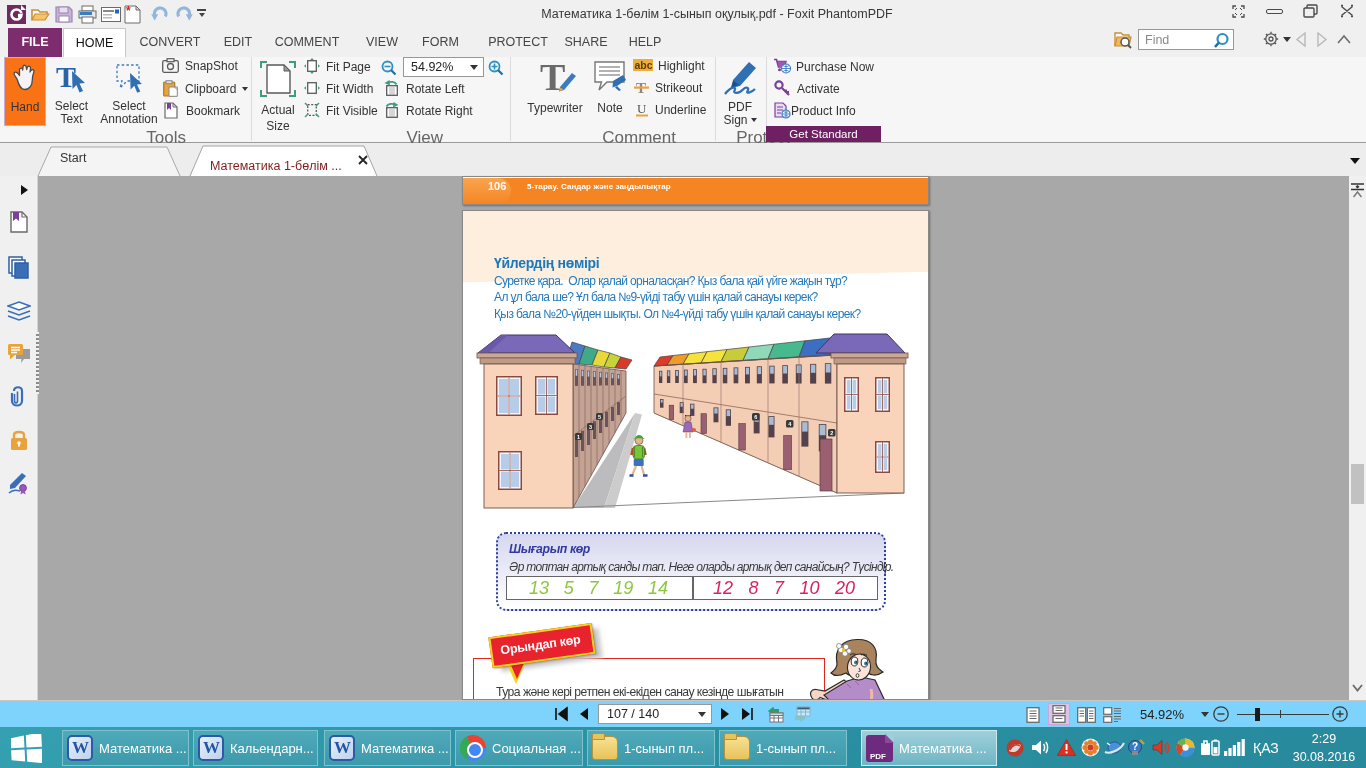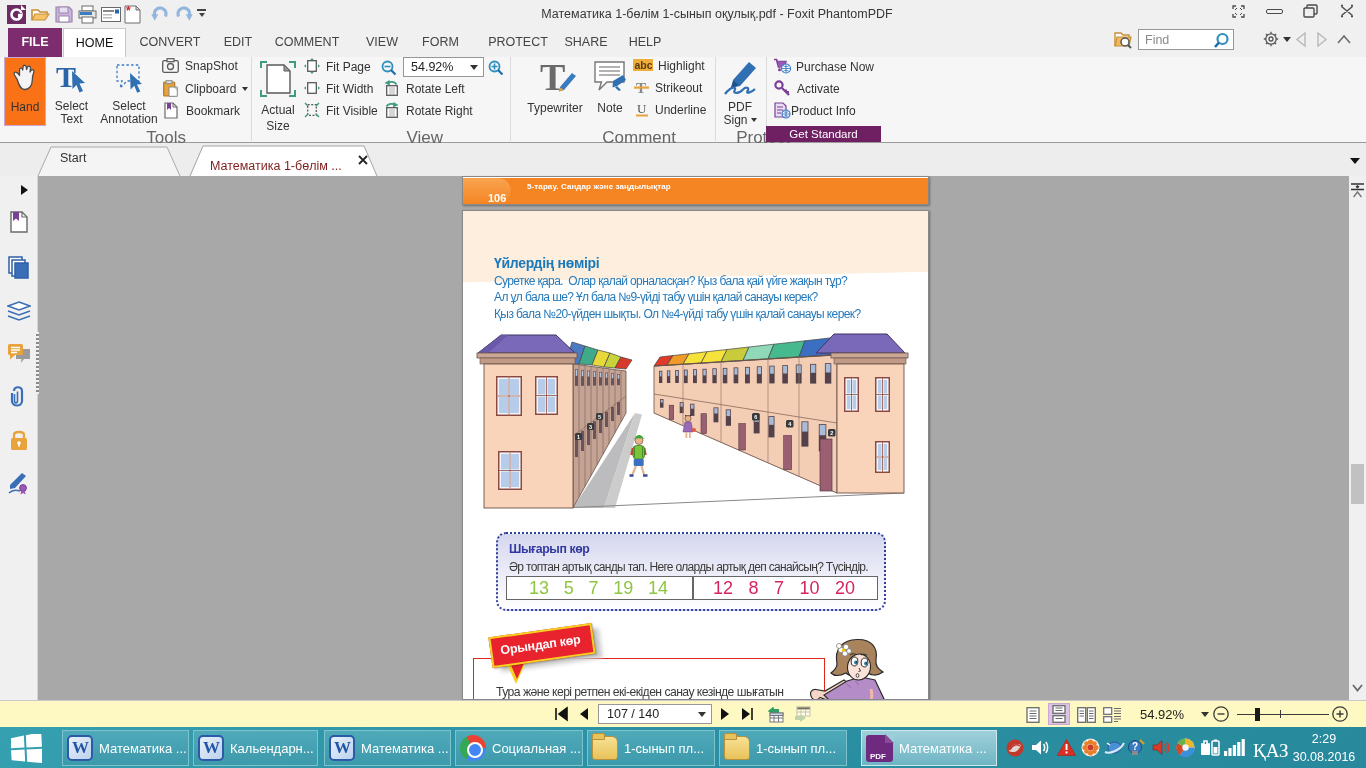--- a/index.html
+++ b/index.html
@@ -12,21 +12,21 @@
 .rtab { position:absolute; top:0; height:29px; line-height:29px; font-size:12.5px; color:#444; text-align:center; }
 #ribbon { position:absolute; left:0; top:57px; width:1366px; height:86px; background:#f7f6f7; border-bottom:1px solid #9a9a9a; }
 .glabel { position:absolute; top:71px; font-size:17px; color:#666; text-align:right; }
 .gdiv { position:absolute; top:0px; width:1px; height:84px; background:#dcdadc; }
 .bigbtn { position:absolute; top:0; text-align:center; font-size:12px; color:#333; }
 .rowbtn { position:absolute; height:22px; font-size:12px; color:#333; white-space:nowrap; }
 #doctabs { position:absolute; left:0; top:143px; width:1366px; height:33px; background:#eeedee; }
 #main { position:absolute; left:0; top:176px; width:1366px; height:524px; background:#a9a8a9; }
 #sidebar { position:absolute; left:0; top:0; width:38px; height:524px; background:#f1f0f1; border-right:1px solid #d5d3d5; }
 #vscroll { position:absolute; left:1349px; top:0; width:17px; height:524px; background:#f1f0f1; }
-#statusbar { position:absolute; left:0; top:700px; width:1366px; height:27px; background:#fef9c3; border-top:1px solid #c9c7c9; }
+#statusbar { position:absolute; left:0; top:700px; width:1366px; height:27px; background:#7dd3fc; border-top:1px solid #c9c7c9; }
 #taskbar { position:absolute; left:0; top:727px; width:1366px; height:41px; background:linear-gradient(135deg,#35a0b0 0%,#2b91a4 45%,#28899c 100%); }
 .tbtn { position:absolute; top:3px; height:36px; background:linear-gradient(#4ea9b9,#3d9aab); border:1px solid #7ec2cd; display:flex; align-items:center; color:#fff; font-size:13px; }
 .tbtn .lbl { margin-left:6px; white-space:nowrap; overflow:hidden; }
 #page1 { position:absolute; left:462px; top:0px; width:467px; height:29px; background:#fff; border:1px solid #888; box-shadow:1px 1px 2px rgba(0,0,0,.35);}
 #page2 { position:absolute; left:462px; top:34px; width:467px; height:490px; background:#fff; border:1px solid #888; box-shadow:1px 1px 2px rgba(0,0,0,.35); overflow:hidden; }
 </style>
 </head>
 <body>
 
 <div id="titlebar">
@@ -361,21 +361,21 @@
         <path d="M1 22 C5 18 9 19 12 20" stroke="#3a6fb7" fill="none" stroke-width="1.6"></path>
         <circle cx="15" cy="17" r="3.4" fill="#9b59b6" stroke="#7b3f98"></circle>
         <path d="M13 20 L12.5 23.5 L15 22 L17.5 23.5 L17 20" fill="#9b59b6"></path>
       </svg>
   <div class="abs" style="left:36px;top:156px;width:3px;height:62px;background:repeating-linear-gradient(#f1f0f1 0 2px,#8a8a8a 2px 4px);"></div>
  </div>
 
  <div id="page1">
   <div class="abs" style="left:0;top:1px;width:465px;height:26px;background:#f58523;"></div>
   <div class="abs" style="left:0;top:1px;width:48px;height:26px;background:linear-gradient(#f9a450,#f58523);border-radius:0 13px 13px 0;"></div>
-  <div class="abs" style="left:25px;top:3px;font-size:11px;font-weight:bold;color:#fff;margin-top:12px;">106</div>
+  <div class="abs" style="left:25px;top:3px;font-size:11px;font-weight:bold;color:#fff;">106</div>
   <div class="abs" style="left:64px;top:5px;font-size:8px;font-weight:bold;color:#fff;letter-spacing:0.1px;">5-тарау. Сандар және заңдылықтар</div>
  </div>
 
  <div id="page2">
   <div class="abs" style="left:0;top:0;width:465px;height:75px;background:#fdeedd;clip-path:polygon(0 0,100% 0,100% 81%,0 95%);"></div>
   <div class="abs" style="left:31px;top:44px;font-size:14px;font-weight:bold;color:#1a7abc;letter-spacing:-0.3px;">Үйлердің нөмірі</div>
   <div class="abs" style="left:31px;top:62px;font-size:12px;line-height:16.3px;color:#2579ba;white-space:nowrap;letter-spacing:-0.62px;">Суретке қара.&nbsp; Олар қалай орналасқан? Қыз бала қай үйге жақын тұр?<br>Ал ұл бала ше? Ұл бала №9-үйді табу үшін қалай санауы керек?<br>Қыз бала №20-үйден шықты. Ол №4-үйді табу үшін қалай санауы керек?</div>
   <svg class="abs" style="left:0;top:118px" width="465" height="190" viewBox="0 118 465 190">
 <polygon points="110,297 172,202 141,297" fill="#bcbcbe"></polygon>
 <polygon points="141,297 172,202 179,203.5 152,297" fill="#cccccd"></polygon>
@@ -554,21 +554,21 @@
 <path d="M171.7 228.5 A4.3 4.3 0 0 1 180.3 228 L181.8 227 L170.2 227.5 Z" fill="#3aa83a"></path>
 <path d="M170 237 L168.5 244 M181 237 L182.5 244" stroke="#e03a2a" stroke-width="2.6"></path>
 <rect x="170" y="234.5" width="11.5" height="13.5" rx="3.5" fill="#7ac43a" stroke="#3a7a22" stroke-width="0.8"></rect>
 <path d="M171.5 236 L171.5 246 M179.5 236 L179.5 246" stroke="#4a8a2a" stroke-width="1"></path>
 <rect x="170.7" y="248" width="10" height="7" rx="1" fill="#3a6fc2"></rect>
 <path d="M173 255 L169.5 263.5 M178.5 255 L181 263.5" stroke="#e8b48c" stroke-width="2.2"></path>
 <path d="M166.5 264.5 L170.5 264.5 M180 264.5 L184.5 264.5" stroke="#3a4a8a" stroke-width="2.6"></path>
 </g>
 </svg>
 
-  <div class="abs" style="left:33px;top:321px;width:390px;height:79px;border:2px dotted #2f3f9e;border-radius:10px;background:linear-gradient(#d5d7ee,#f6f6fc 75%,#fff);">
+  <div class="abs" style="left:33px;top:321px;width:390px;height:79px;border:2px dotted #2f3f9e;border-radius:10px;background:linear-gradient(#d5d7ee,#f6f6fc 75%,#fff);font-style:italic;">
     <div class="abs" style="left:11px;top:8px;font-size:12.3px;font-weight:bold;color:#3238a0;letter-spacing:-0.4px;">Шығарып көр</div>
     <div class="abs" style="left:11px;top:26px;font-size:12px;color:#3a3a3a;white-space:nowrap;letter-spacing:-0.68px;">Әр топтан артық санды тап. Неге оларды артық деп санайсың? Түсіндір.</div>
     <div class="abs" style="left:8px;top:42px;width:372px;height:24px;background:#fff;border:1.5px solid #666;"></div>
     <div class="abs" style="left:194px;top:42px;width:1.5px;height:24px;background:#666;"></div>
     <div class="abs" style="left:31px;top:44px;width:139px;font-size:18px;color:#8dc63f;display:flex;justify-content:space-between;">
           <span>13</span>
           <span>5</span>
           <span>7</span>
           <span>19</span>
           <span>14</span>
@@ -795,21 +795,21 @@
     </svg>
  <svg class="abs" style="left:1224px;top:11px" width="22" height="18">
       <g fill="#fff">
         <rect x="0" y="13" width="3.2" height="5"></rect>
         <rect x="4.4" y="10" width="3.2" height="8"></rect>
         <rect x="8.8" y="7" width="3.2" height="11"></rect>
         <rect x="13.2" y="4" width="3.2" height="14"></rect>
         <rect x="17.6" y="1" width="3.2" height="17"></rect>
       </g>
     </svg>
- <div class="abs" style="left:1253px;top:13px;font-size:19px;color:#fff;font-family:Liberation Serif, serif;">ҚАЗ</div>
+ <div class="abs" style="left:1253px;top:13px;font-size:14px;color:#fff;">ҚАЗ</div>
  <div class="abs" style="left:1290px;top:3px;width:68px;text-align:center;font-size:12.5px;color:#fff;line-height:18px;">2:29<br>30.08.2016</div>
 </div>
 <style>
 .wicon { display:inline-block;width:26px;height:26px;margin-left:4px;flex:none;background:linear-gradient(135deg,#e8f0fa,#bcd2ee);border:2px solid #2a5aa8;border-radius:5px;position:relative; }
 .wicon::after { content:"W";position:absolute;left:3px;top:1px;font-weight:bold;font-size:17px;color:#2255a4;font-family:"Liberation Serif",serif; }
 .ficon { display:inline-block;width:26px;height:24px;margin-left:4px;flex:none;background:linear-gradient(#f7e193,#e8c25a);border:1px solid #b8913a;border-radius:2px 6px 3px 3px;position:relative; }
 .ficon::before { content:"";position:absolute;left:-1px;top:-4px;width:11px;height:5px;background:#e8c25a;border:1px solid #b8913a;border-radius:2px 2px 0 0; }
 .xicon { display:inline-block;width:27px;height:27px;margin-left:4px;flex:none;background:#6e2a7e;border-radius:3px;position:relative; }
 .xicon::before { content:"";position:absolute;right:-1px;top:-1px;border-style:solid;border-width:0 9px 9px 0;border-color:#9fd0da #9fd0da #8a4a9a #8a4a9a; }
 .xicon::after { content:"PDF";position:absolute;left:4px;bottom:1px;font-size:8px;font-weight:bold;color:#fff; }

